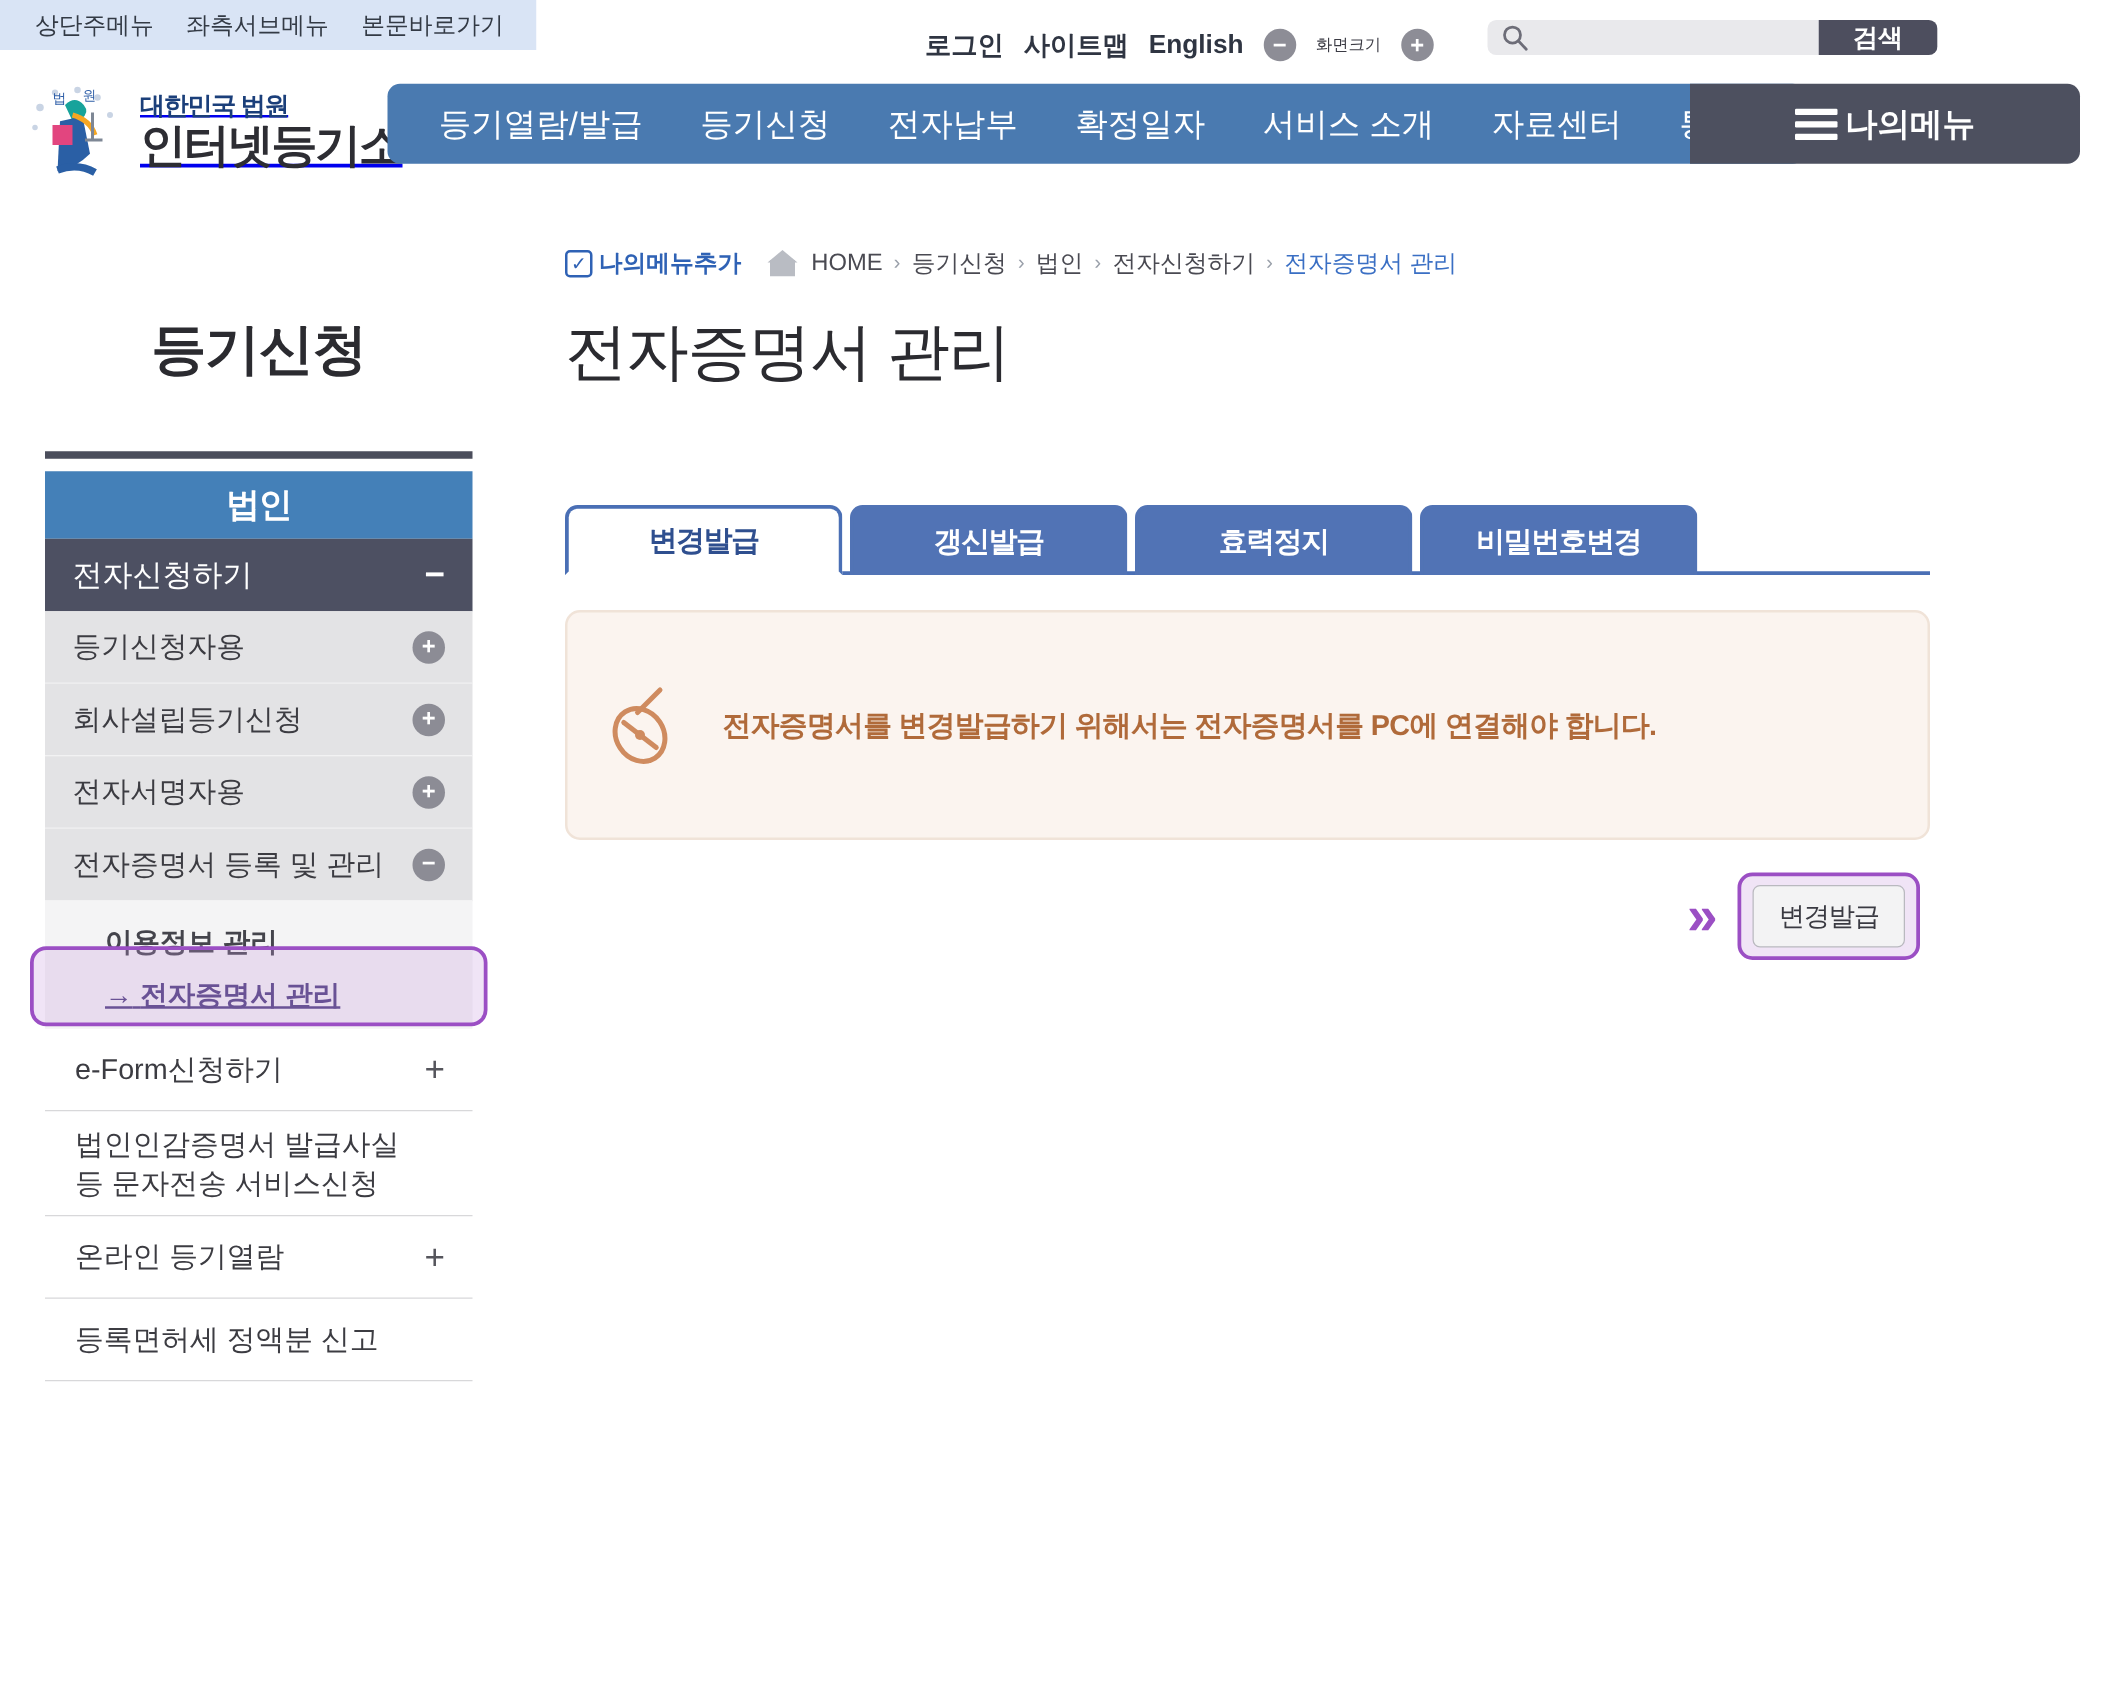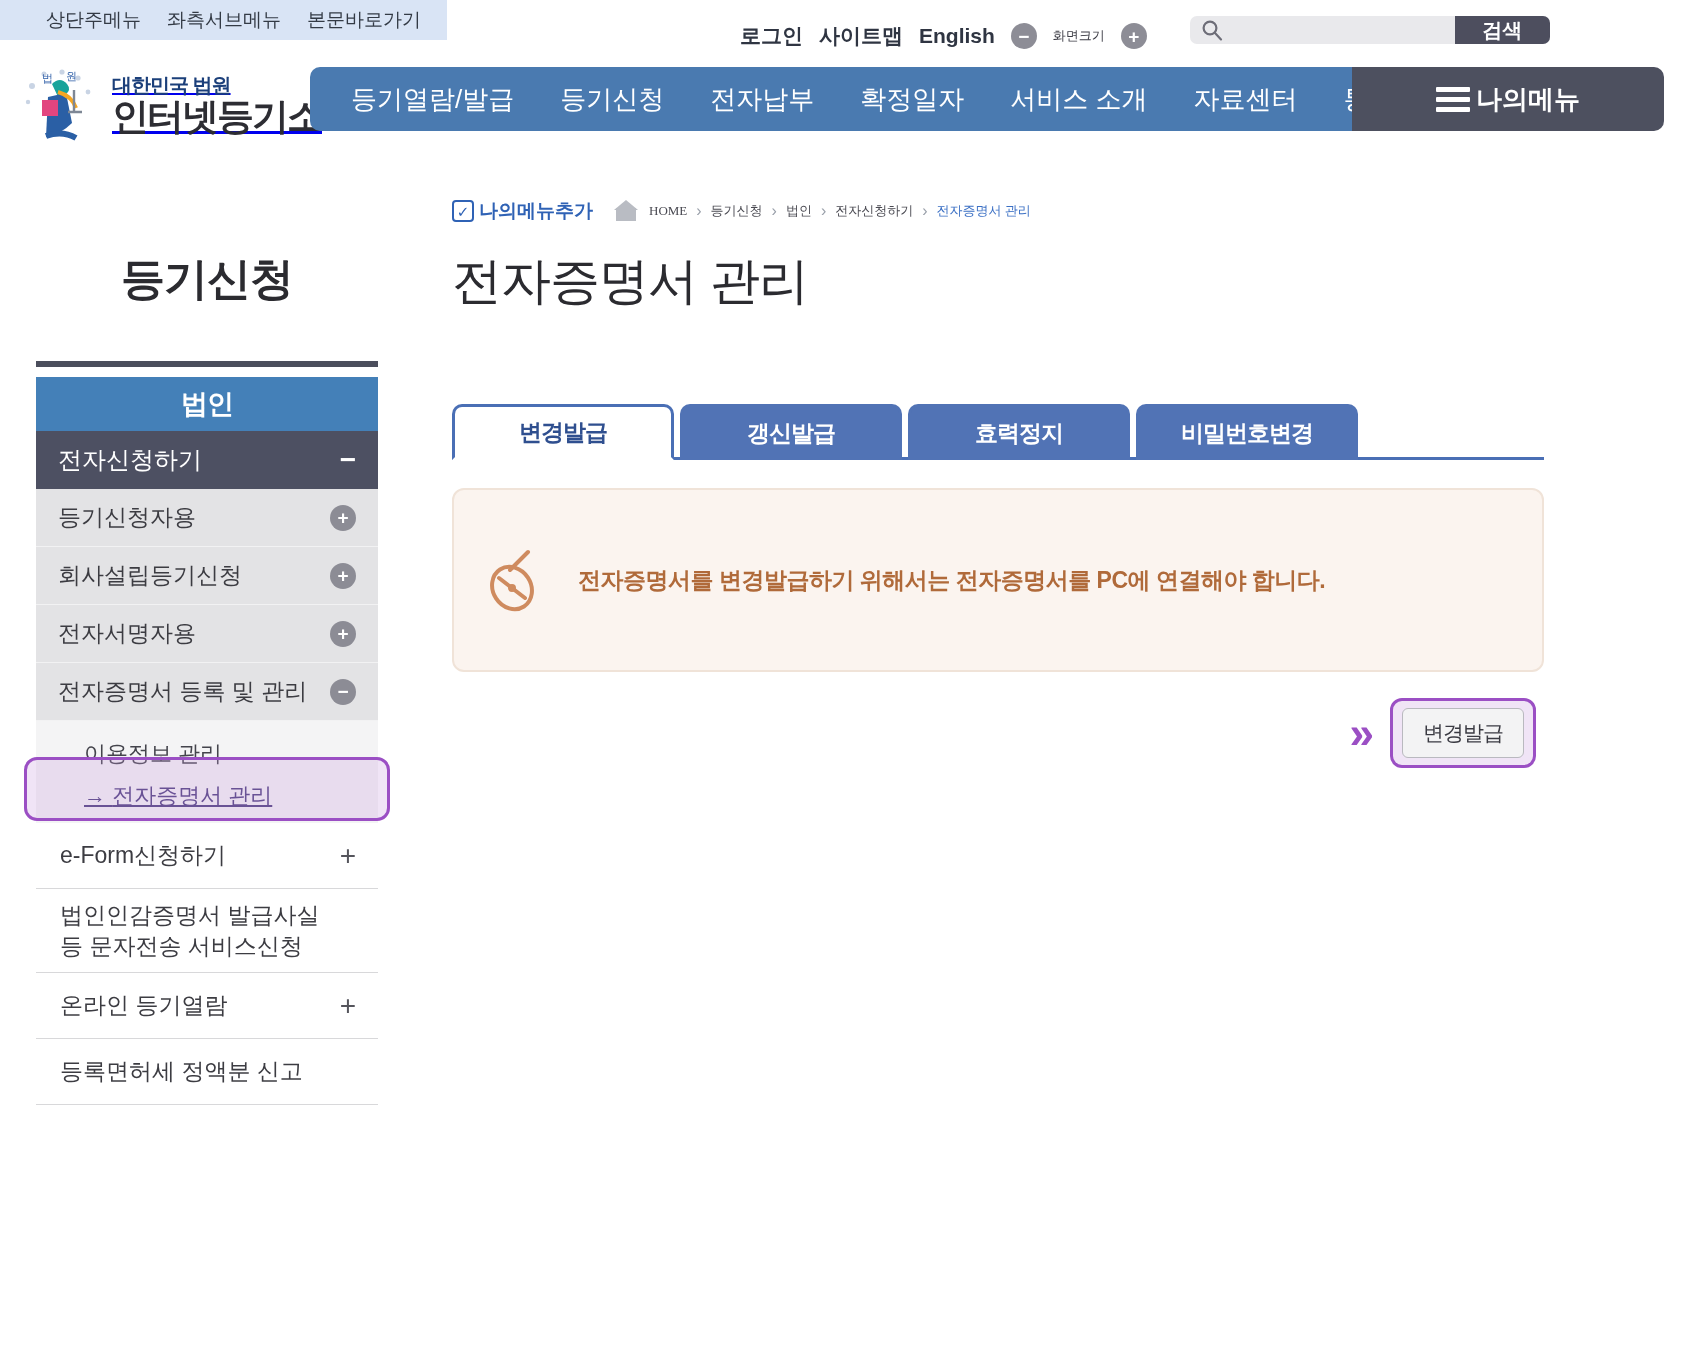--- a/index.html
+++ b/index.html
@@ -19,21 +19,21 @@
     height: 62px;
     display: flex;
     align-items: flex-start;
   }
   .skipnav {
     background: #d9e4f5;
     height: 40px;
     display: flex;
     align-items: center;
     gap: 26px;
-    padding: 0 26px 0 46px;
+    padding: 0 26px 0 28px;
     min-width: 420px;
     justify-content: space-between;
   }
   .skipnav a {
     font-size: 19px;
     color: #333a45;
     text-decoration: none;
     white-space: nowrap;
   }
   .util {
@@ -220,21 +220,21 @@
     background: #b9bcc3;
   }
   .bc-home::after {
     content: "";
     position: absolute;
     left: 0; top: 0;
     border-left: 12px solid transparent;
     border-right: 12px solid transparent;
     border-bottom: 10px solid #b9bcc3;
   }
-  .breadcrumb .crumb { color: #4a4a52; font-size: 13px; text-decoration: none; white-space: nowrap; font-family: Liberation Serif, serif; }
+  .breadcrumb .crumb { color: #4a4a52; font-size: 19px; text-decoration: none; white-space: nowrap; }
   .breadcrumb .crumb.current { color: #3a6fc4; }
   .breadcrumb .sep { color: #9aa0aa; font-size: 16px; margin: 0 2px; }
 
   
   .leftcol {
     position: absolute;
     left: 36px;
     top: 250px;
     width: 342px;
   }
@@ -298,20 +298,21 @@
     font-weight: bold;
     display: inline-flex;
     align-items: center;
     justify-content: center;
     line-height: 1;
   }
   .lnb-sub-wrap {
     background: #f4f4f5;
     padding: 12px 0 6px 0;
     position: relative;
+    font-weight: bold;
   }
   .lnb-sub {
     font-size: 22px;
     color: #44444c;
     padding: 6px 0 6px 48px;
     text-decoration: none;
     display: block;
   }
   .lnb-sub.current {
     color: #4a3a7d;

